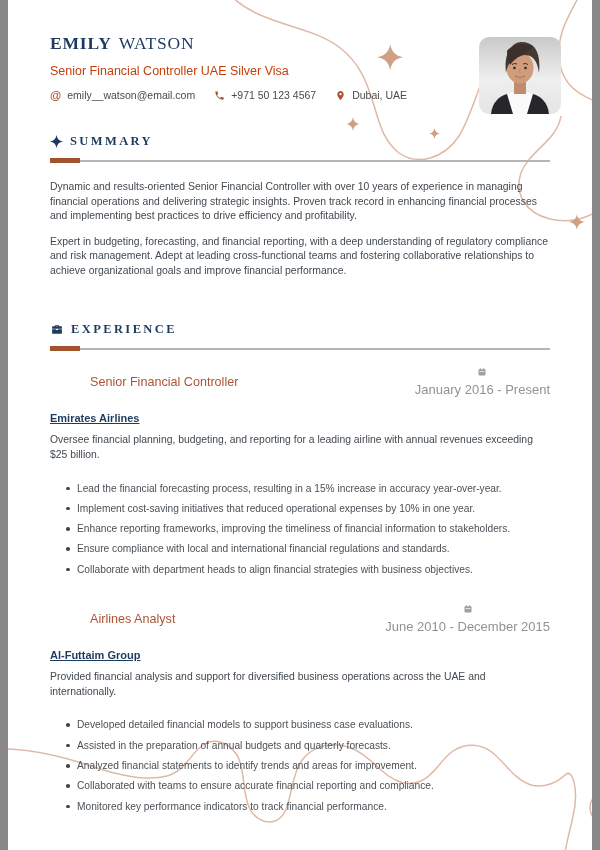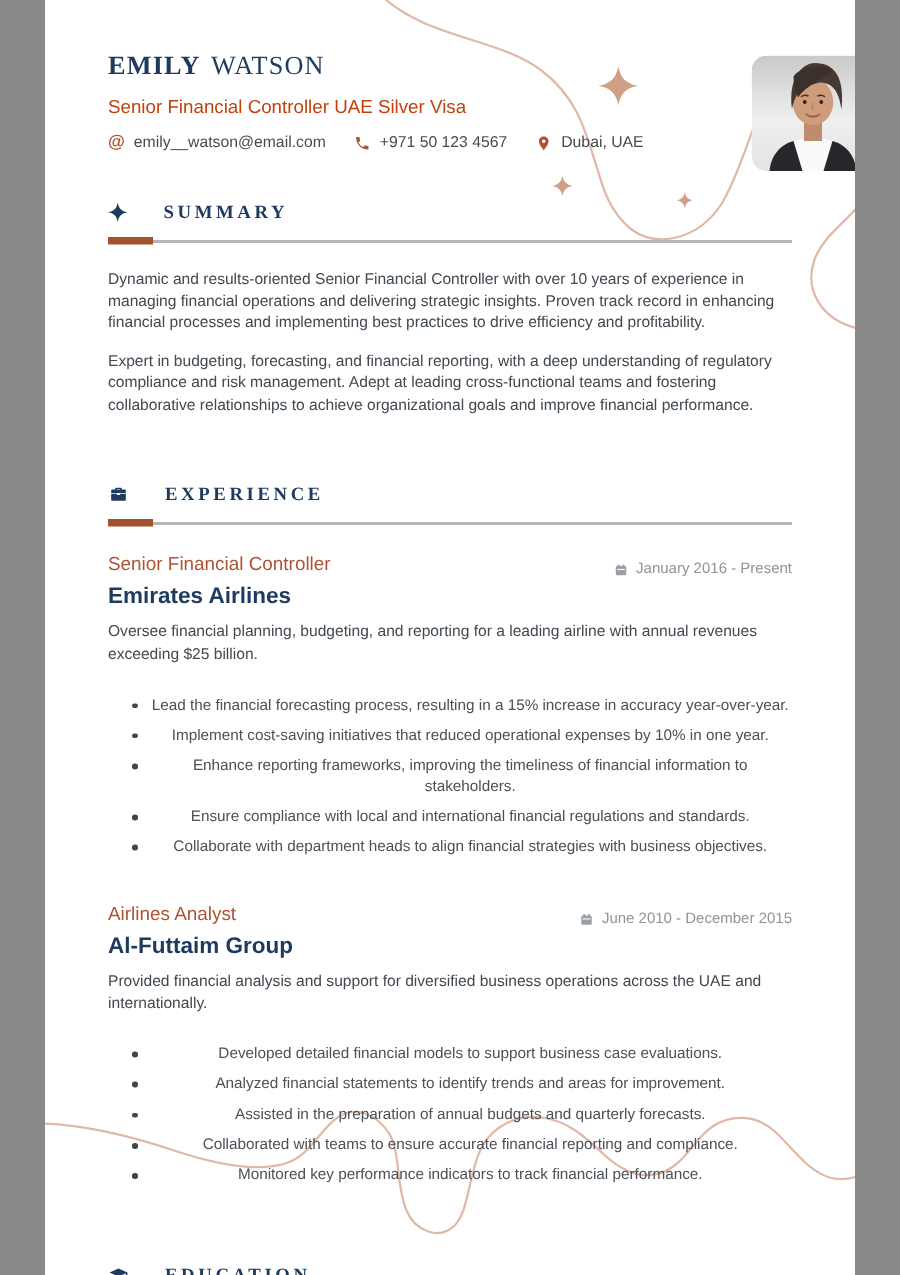--- a/index.html
+++ b/index.html
@@ -1,18 +1,18 @@
 <!DOCTYPE html>
 <html><head>
 <meta charset="utf-8">
 <style>
   * { margin:0; padding:0; box-sizing:border-box; }
   html,body { background:#888; }
   .page {
-    position:relative; width:540px; height:850px; margin:0 auto;
+    position:relative; width:584px; height:850px; margin:0 auto;
     background:#ffffff; overflow:hidden;
     font-family:"Liberation Sans","DejaVu Sans",sans-serif;
     color:#424a51;
   }
   .deco { position:absolute; inset:0; z-index:0; pointer-events:none; }
   .content { position:relative; z-index:1; padding:33px 42px 0 42px; }
 
   
   .name { font-family:"Liberation Serif","DejaVu Serif",serif; font-size:17.5px;
           color:#1e3a5f; letter-spacing:.8px; line-height:21px; }
@@ -24,40 +24,40 @@
   .contact-item { display:flex; align-items:center; gap:6px; }
   .at-glyph { color:#ac5434; font-size:11.5px; font-weight:600; }
   .avatar { position:absolute; left:471px; top:37px; width:82px; height:77px;
             border-radius:10px; overflow:hidden; z-index:2; }
   .avatar svg { display:block; width:100%; height:100%; }
 
   
   .section-summary    { margin-top:32px; }
   .section-experience { margin-top:44px; }
   .section-education  { margin-top:52px; }
-  .sec-head { display:flex; align-items:center; gap:24px; }
+  .sec-head { display:flex; align-items:center; gap:7px; }
   .sec-head .label { font-family:"Liberation Serif","DejaVu Serif",serif;
                      font-size:12.5px; font-weight:700; color:#1e3a5f;
                      letter-spacing:2.4px; }
   .rule { position:relative; margin-top:9px; height:5px; }
   .rule .line { position:absolute; left:0; right:0; top:2px; height:2px; background:#b4b7b9; }
   .rule .chip { position:absolute; left:0; top:0; width:30px; height:5px; background:#a2522e; }
 
   .para { margin-top:17px; font-size:10.4px; line-height:1.4; color:#414950; }
   .para + .para { margin-top:11px; }
 
   .entry { margin-top:17px; }
   .entry + .entry { margin-top:29px; }
-  .entry-top { display:flex; justify-content:space-between; align-items:flex-end; }
+  .entry-top { display:flex; justify-content:space-between; align-items:center;margin-left:40px; }
   .entry-title { font-size:12.6px; color:#ac5434; line-height:17px; }
-  .entry-date { display:flex; align-items:center; gap:6px; font-size:10px;
-                color:#8e9398; white-space:nowrap; }
-  .entry-org { margin-top:4px; font-size:15px; font-weight:700; color:#1e3a5f; }
+  .entry-date { display:flex; align-items:center; gap:6px; font-size:13px;
+                color:#8e9398; white-space:nowrap;flex-direction:column; }
+  .entry-org { margin-top:15px; font-size:11px; font-weight:700; color:#1e3a5f;text-decoration:underline; }
   .entry-desc { margin-top:9px; font-size:10.4px; line-height:1.4; color:#414950; }
-  ul.bullets { list-style:none; margin-top:19px;text-align:center; }
+  ul.bullets { list-style:none; margin-top:19px; }
   ul.bullets li { position:relative; margin-top:6.5px; padding-left:27px;
                   font-size:10.2px; line-height:1.35; color:#4a5157; }
   ul.bullets li::before { content:""; position:absolute; left:16px; top:5px;
                           width:3.6px; height:3.6px; border-radius:50%; background:#3f464c; }
   .icon-svg { flex:none; display:block; }
 </style>
 </head>
 <body>
 
 <div class="page">
@@ -194,22 +194,22 @@
                 <rect x="10" y="0.5" width="2.5" height="4" rx="1" fill="#9aa0a5"></rect>
                 <rect x="3" y="6.5" width="10" height="1.6" fill="#ffffff" opacity="0.9"></rect>
               </svg>
             <span>June 2010 - December 2015</span>
           </div>
         </div>
         <div class="entry-org">Al-Futtaim Group</div>
         <div class="entry-desc">Provided financial analysis and support for diversified business operations across the UAE and internationally.</div>
         <ul class="bullets">
           <li>Developed detailed financial models to support business case evaluations.</li>
+          <li>Assisted in the preparation of annual budgets and quarterly forecasts.</li>
           <li>Analyzed financial statements to identify trends and areas for improvement.</li>
-          <li>Assisted in the preparation of annual budgets and quarterly forecasts.</li>
           <li>Collaborated with teams to ensure accurate financial reporting and compliance.</li>
           <li>Monitored key performance indicators to track financial performance.</li>
         </ul>
       </div>
     </div>
 
     <div class="section-education">
       <div class="sec-head">
         <svg class="icon-svg" width="14" height="13" viewBox="0 0 24 24" fill="#1e3a5f">
             <path d="M12 3 1 8l11 5 9-4.09V15h2V8L12 3zM5 12.8v3.2c0 1.7 3.1 3 7 3s7-1.3 7-3v-3.2l-7 3.2-7-3.2z"></path>

